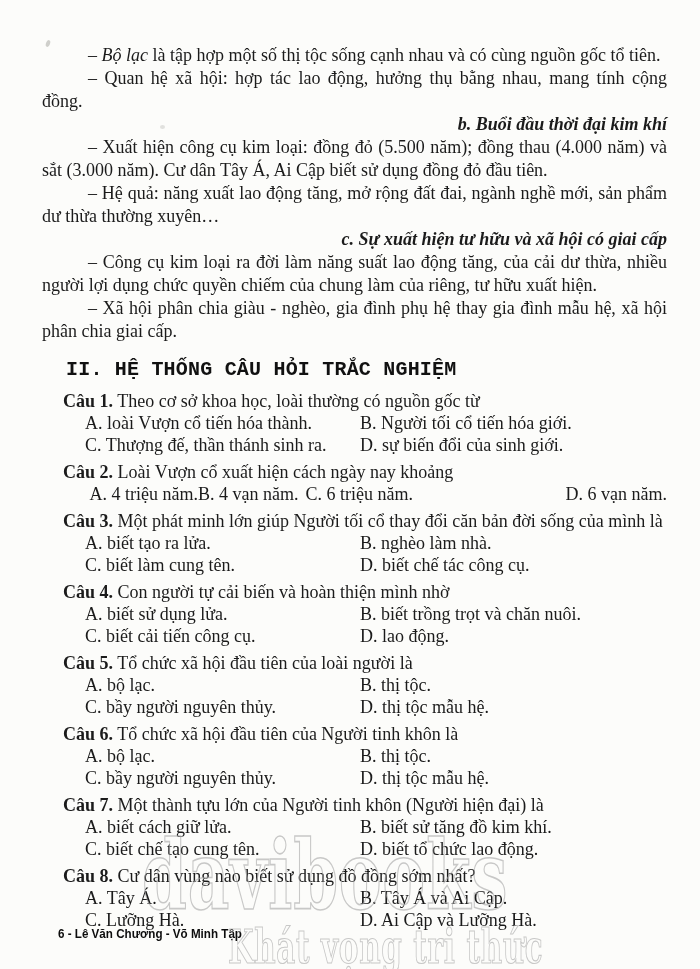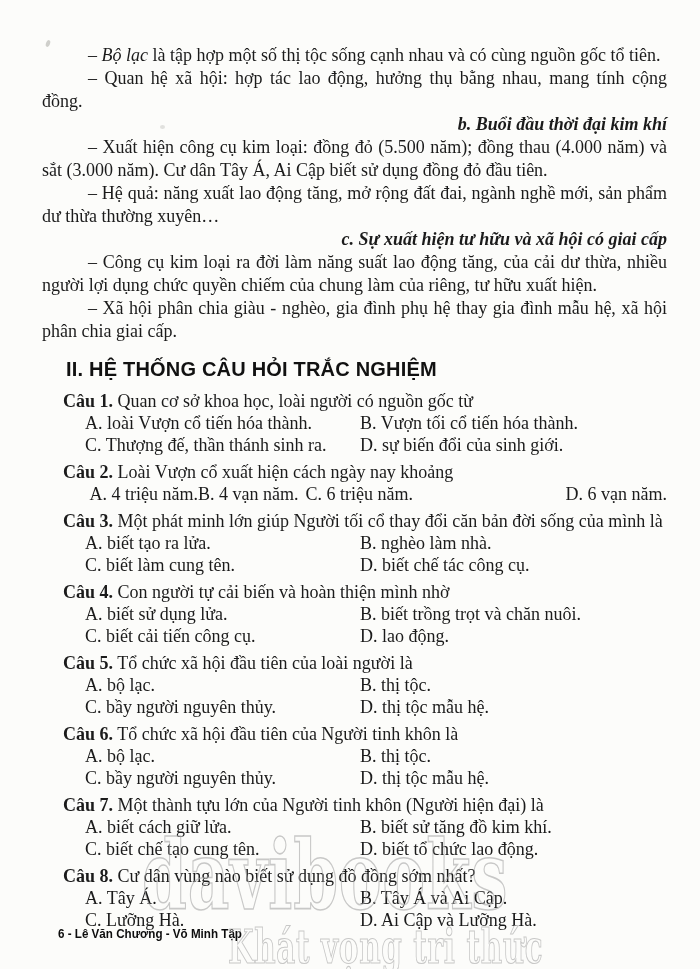--- a/index.html
+++ b/index.html
@@ -24,21 +24,21 @@
   }
   .intro p.heading {
     font-weight:bold;
     font-style:italic;
     text-indent:38px;
     text-align:right;
   }
 
   
   .section-title {
-    font-family:Liberation Sans, sans-serif;
+    font-family:Liberation Mono, monospace;
     font-weight:bold;
     font-size:20px;
     letter-spacing:0.2px;
     margin:15px 0 9px 0;
     padding-left:24px;
     color:#111;
   }
 
   
   .q { margin-bottom:5px; font-size:18px; }
@@ -96,24 +96,24 @@
         <p>– Hệ quả: năng xuất lao động tăng, mở rộng đất đai, ngành nghề mới, sản phẩm dư thừa thường xuyên…</p>
         <p class="heading">c. Sự xuất hiện tư hữu và xã hội có giai cấp</p>
         <p>– Công cụ kim loại ra đời làm năng suất lao động tăng, của cải dư thừa, nhiều người lợi dụng chức quyền chiếm của chung làm của riêng, tư hữu xuất hiện.</p>
         <p>– Xã hội phân chia giàu - nghèo, gia đình phụ hệ thay gia đình mẫu hệ, xã hội phân chia giai cấp.</p>
       </div>
 
     <h2 class="section-title">II. HỆ THỐNG CÂU HỎI TRẮC NGHIỆM</h2>
 
     <div id="questions">
         <div class="q">
-          <p class="q-title"><span class="q-label">Câu 1.</span><span> Quan cơ sở khoa học, loài người có nguồn gốc từ</span></p>
+          <p class="q-title"><span class="q-label">Câu 1.</span><span> Theo cơ sở khoa học, loài thường có nguồn gốc từ</span></p>
           <div class="opts two">
             <span class="opt">A. loài Vượn cổ tiến hóa thành.</span>
-            <span class="opt">B. Vượn tối cổ tiến hóa thành.</span>
+            <span class="opt">B. Người tối cổ tiến hóa giới.</span>
             <span class="opt">C. Thượng đế, thần thánh sinh ra.</span>
             <span class="opt">D. sự biến đổi của sinh giới.</span>
           </div>
         </div>
         <div class="q">
           <p class="q-title"><span class="q-label">Câu 2.</span><span> Loài Vượn cổ xuất hiện cách ngày nay khoảng</span></p>
           <div class="opts four">
             <span class="opt">A. 4 triệu năm.</span>
             <span class="opt">B. 4 vạn năm.</span>
             <span class="opt">C. 6 triệu năm.</span>

